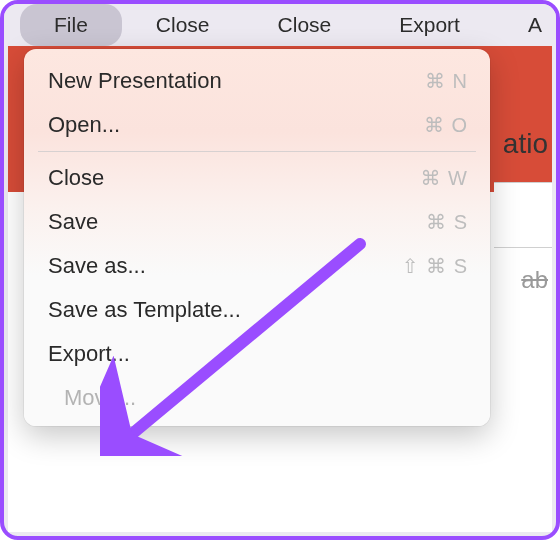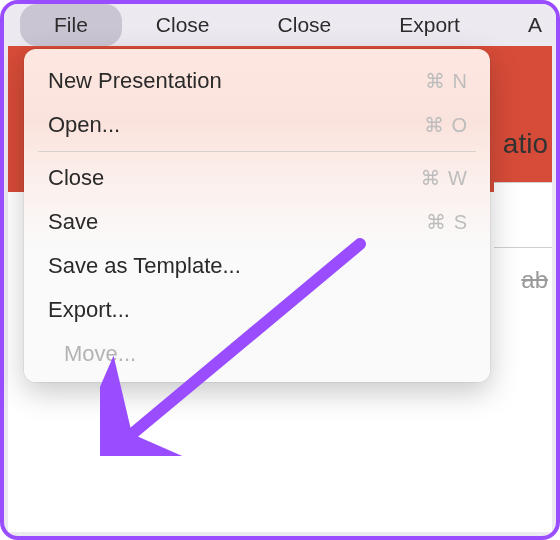--- a/index.html
+++ b/index.html
@@ -150,20 +150,24 @@
 
     <div class="menu-item">
       <span class="label">Close</span>
       <span class="shortcut">⌘ W</span>
     </div>
     <div class="menu-item">
       <span class="label">Save</span>
       <span class="shortcut">⌘ S</span>
     </div>
     <div class="menu-item">
+      <span class="label">Save as...</span>
+      <span class="shortcut">⇧ ⌘ S</span>
+    </div>
+    <div class="menu-item">
       <span class="label">Save as Template...</span>
     </div>
     <div class="menu-item">
       <span class="label">Export...</span>
     </div>
     <div class="menu-item disabled">
       <span class="label">Move...</span>
     </div>
 
   </div>

